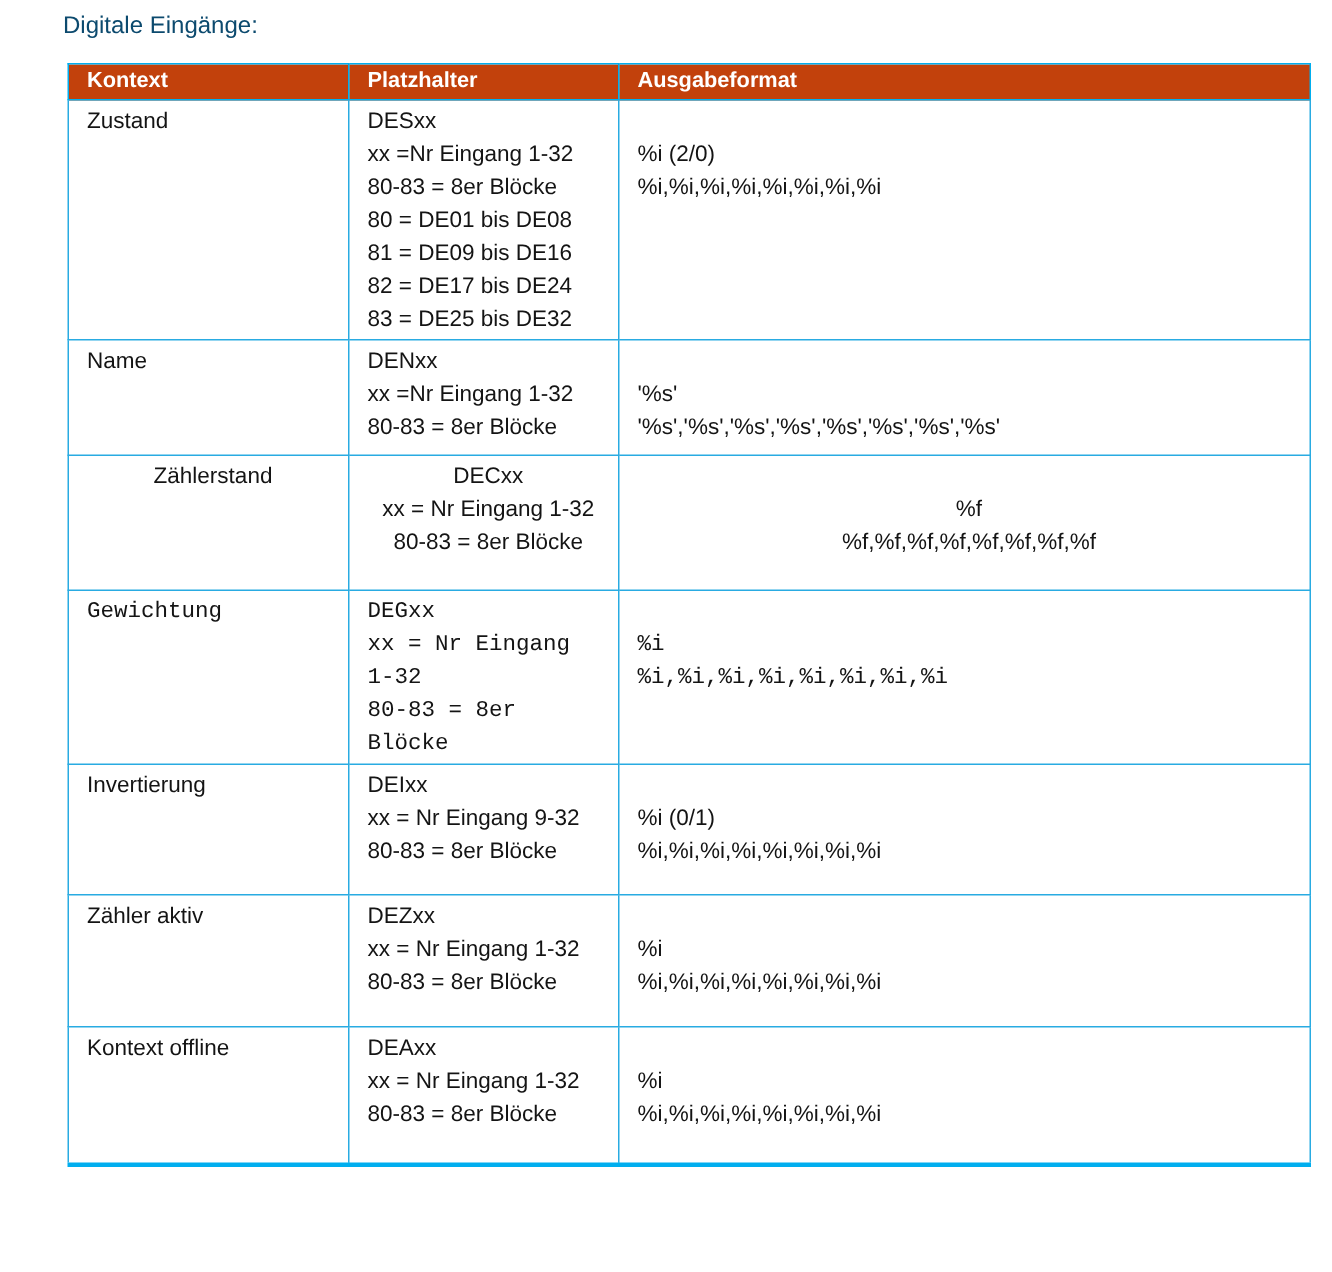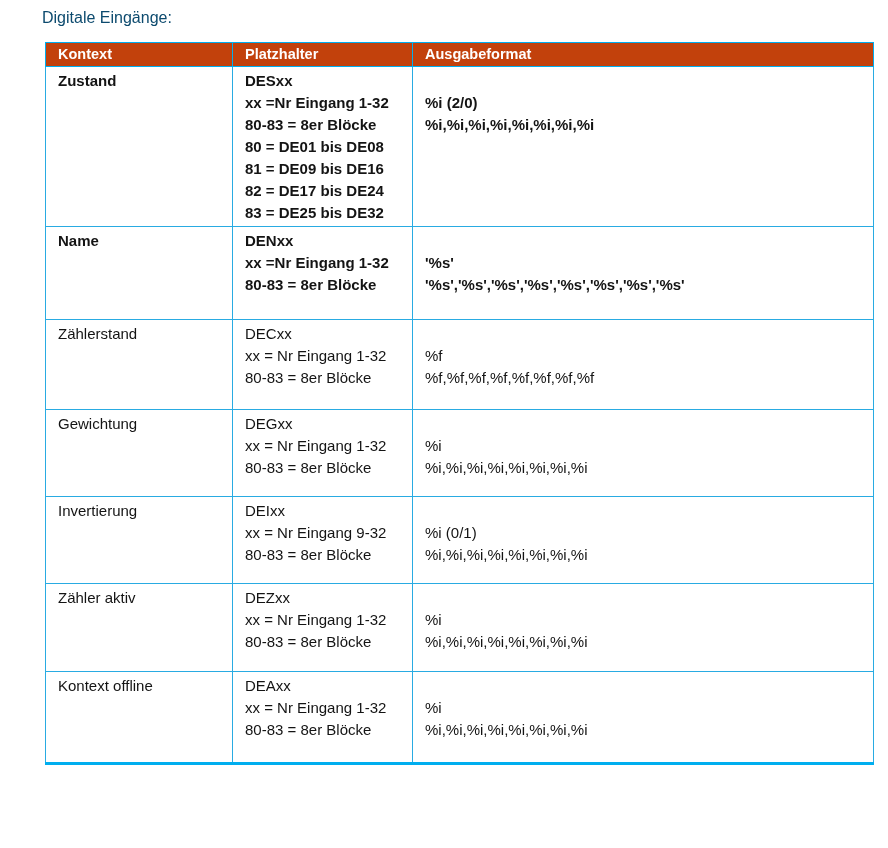--- a/index.html
+++ b/index.html
@@ -39,25 +39,25 @@
   }
   tr.header-row { height: 24px; }
   td {
     vertical-align: top;
     font-size: 15px;
     line-height: 22px;
     padding: 3px 6px 2px 12px;
     border: 1px solid #29ABE2;
     white-space: pre-line;
   }
-  tr.r1 { height: 160px; font-weight: bold; }
-  tr.r2 { height: 93px; font-weight: bold; }
-  tr.r3 { height: 90px; }
+  tr.r1 { height: 160px; }
+  tr.r2 { height: 77px; }
+  tr.r3 { height: 90px; text-align: center; }
   tr.r4 { height: 88px; }
-  tr.r5 { height: 87px; }
+  tr.r5 { height: 87px; font-family: Liberation Mono, monospace; }
   tr.r6 { height: 87px; margin-top: 36px; }
   tr.r7 { height: 88px; }
   tr.r8 { height: 92px; }
 </style>
 </head>
 <body>
 
 <div class="page-title">Digitale Eingänge:</div>
 
 <table class="data-table">

